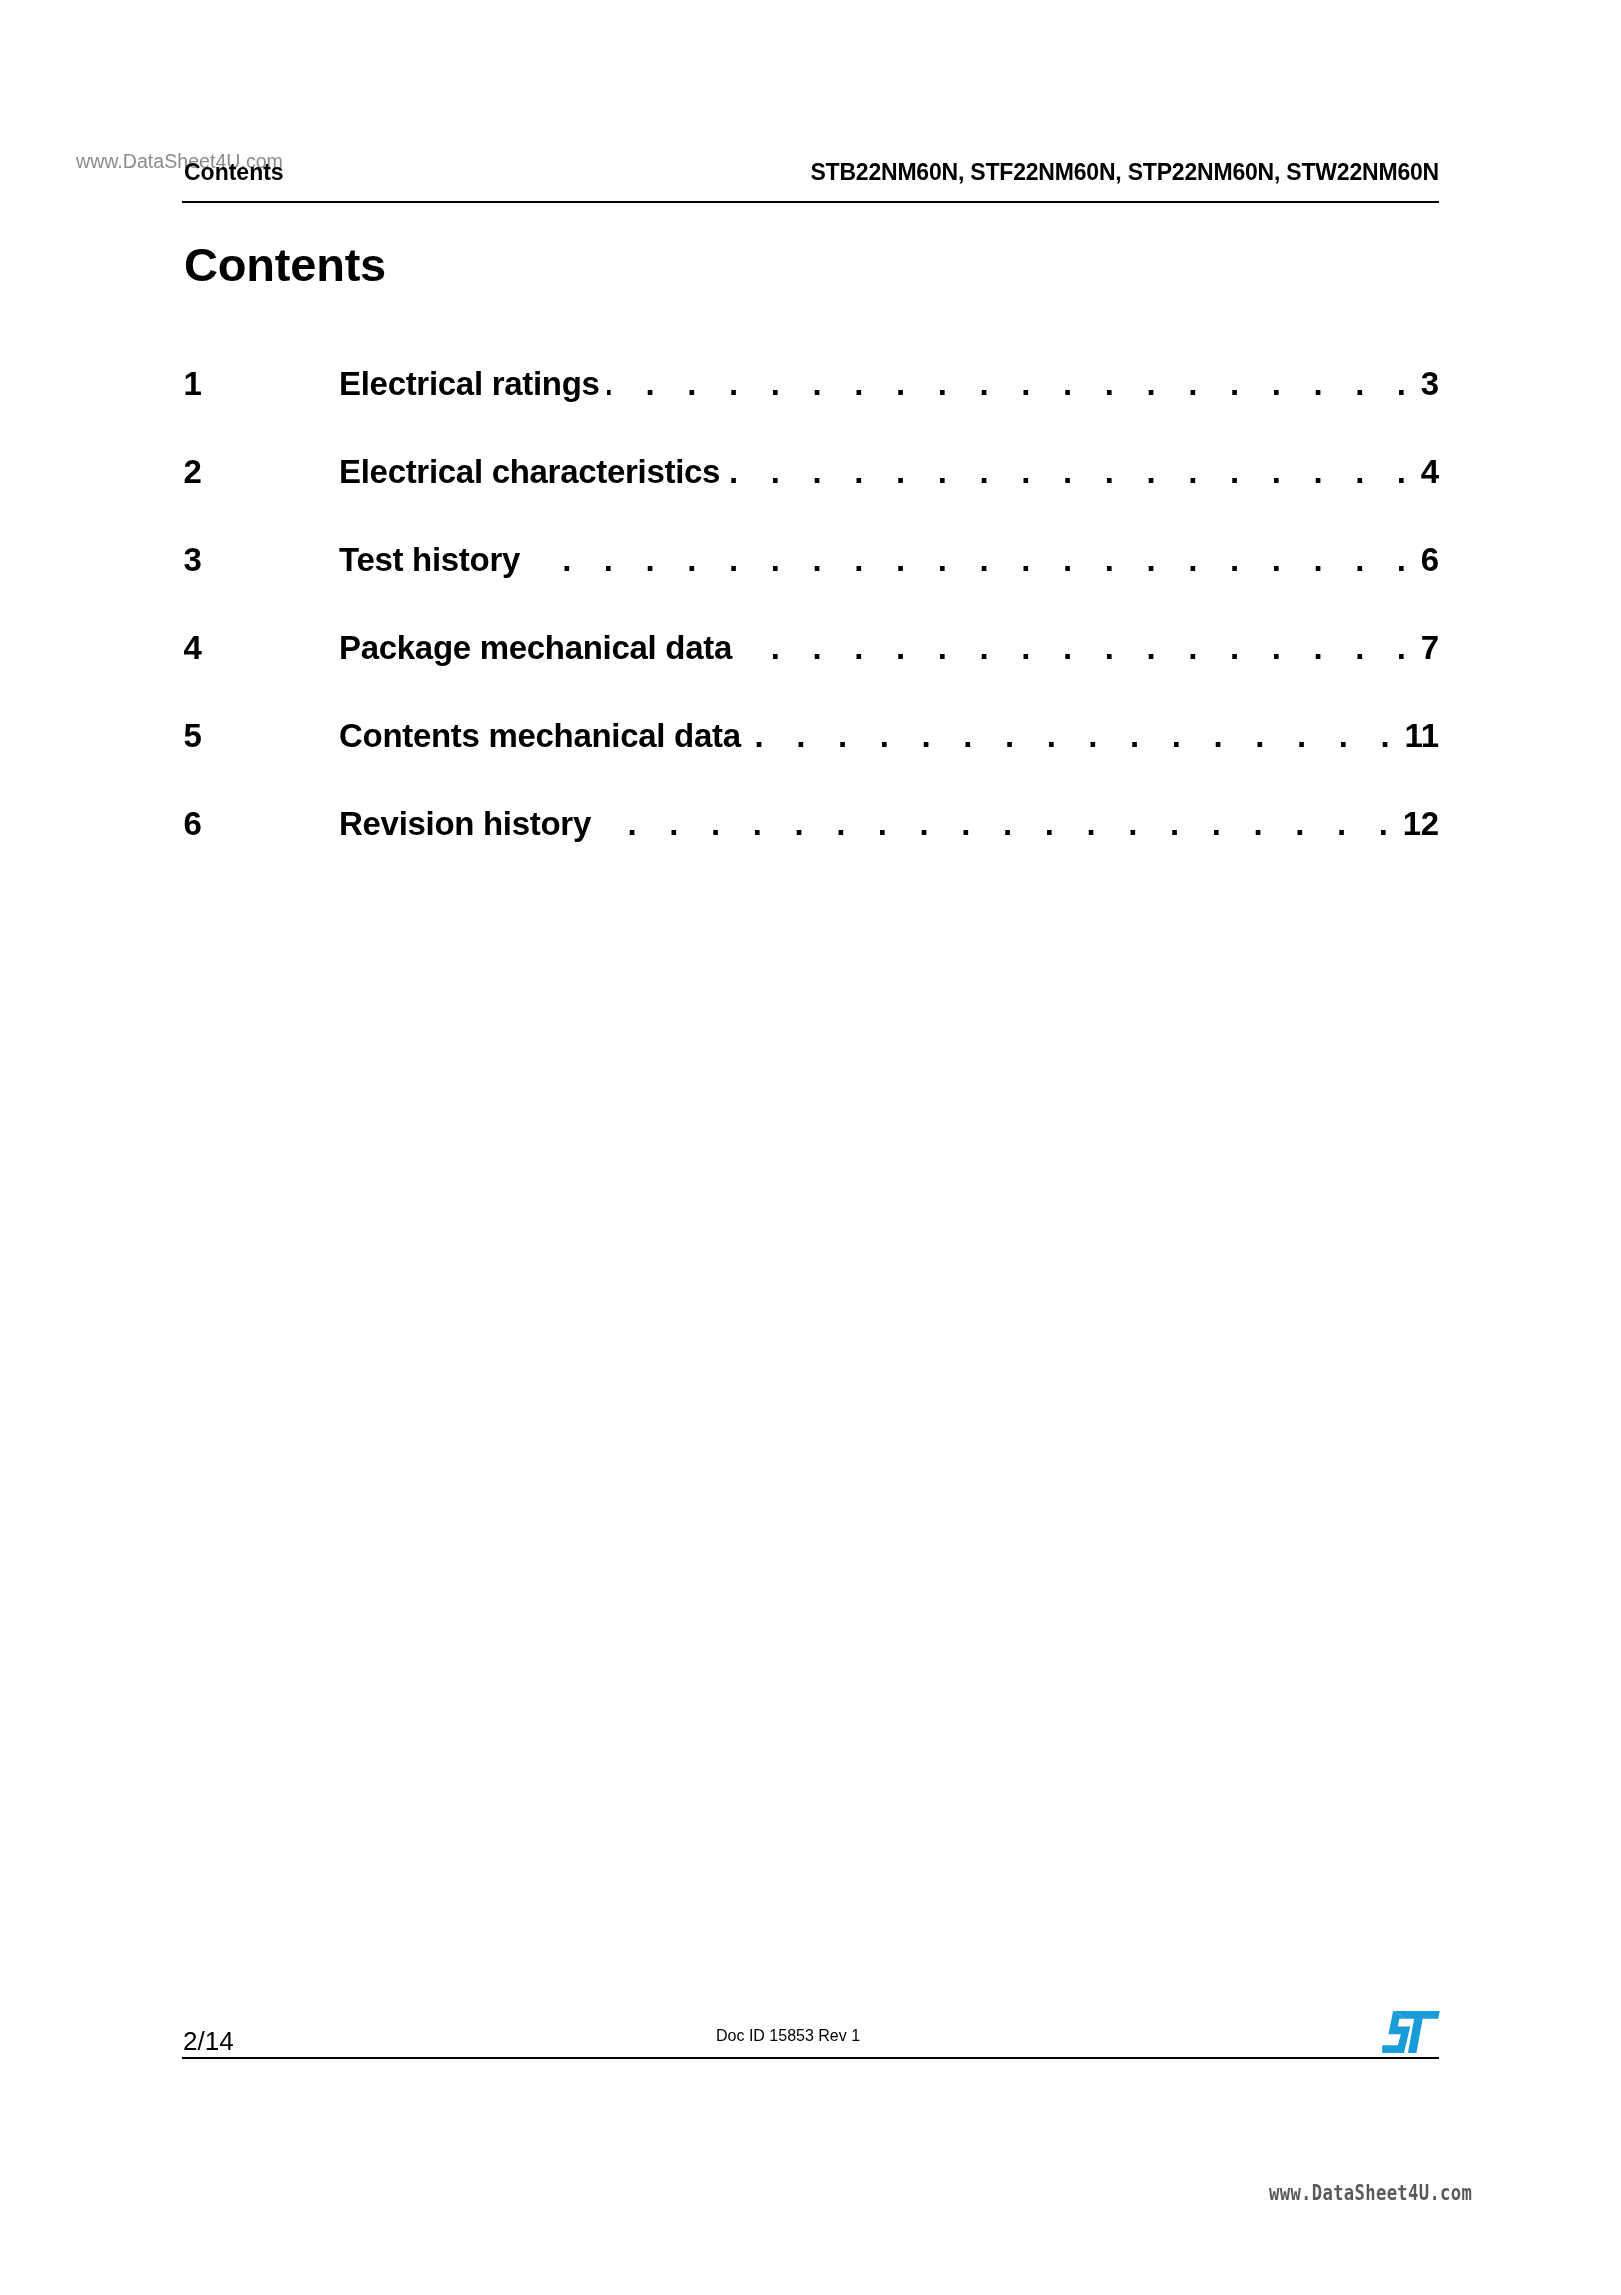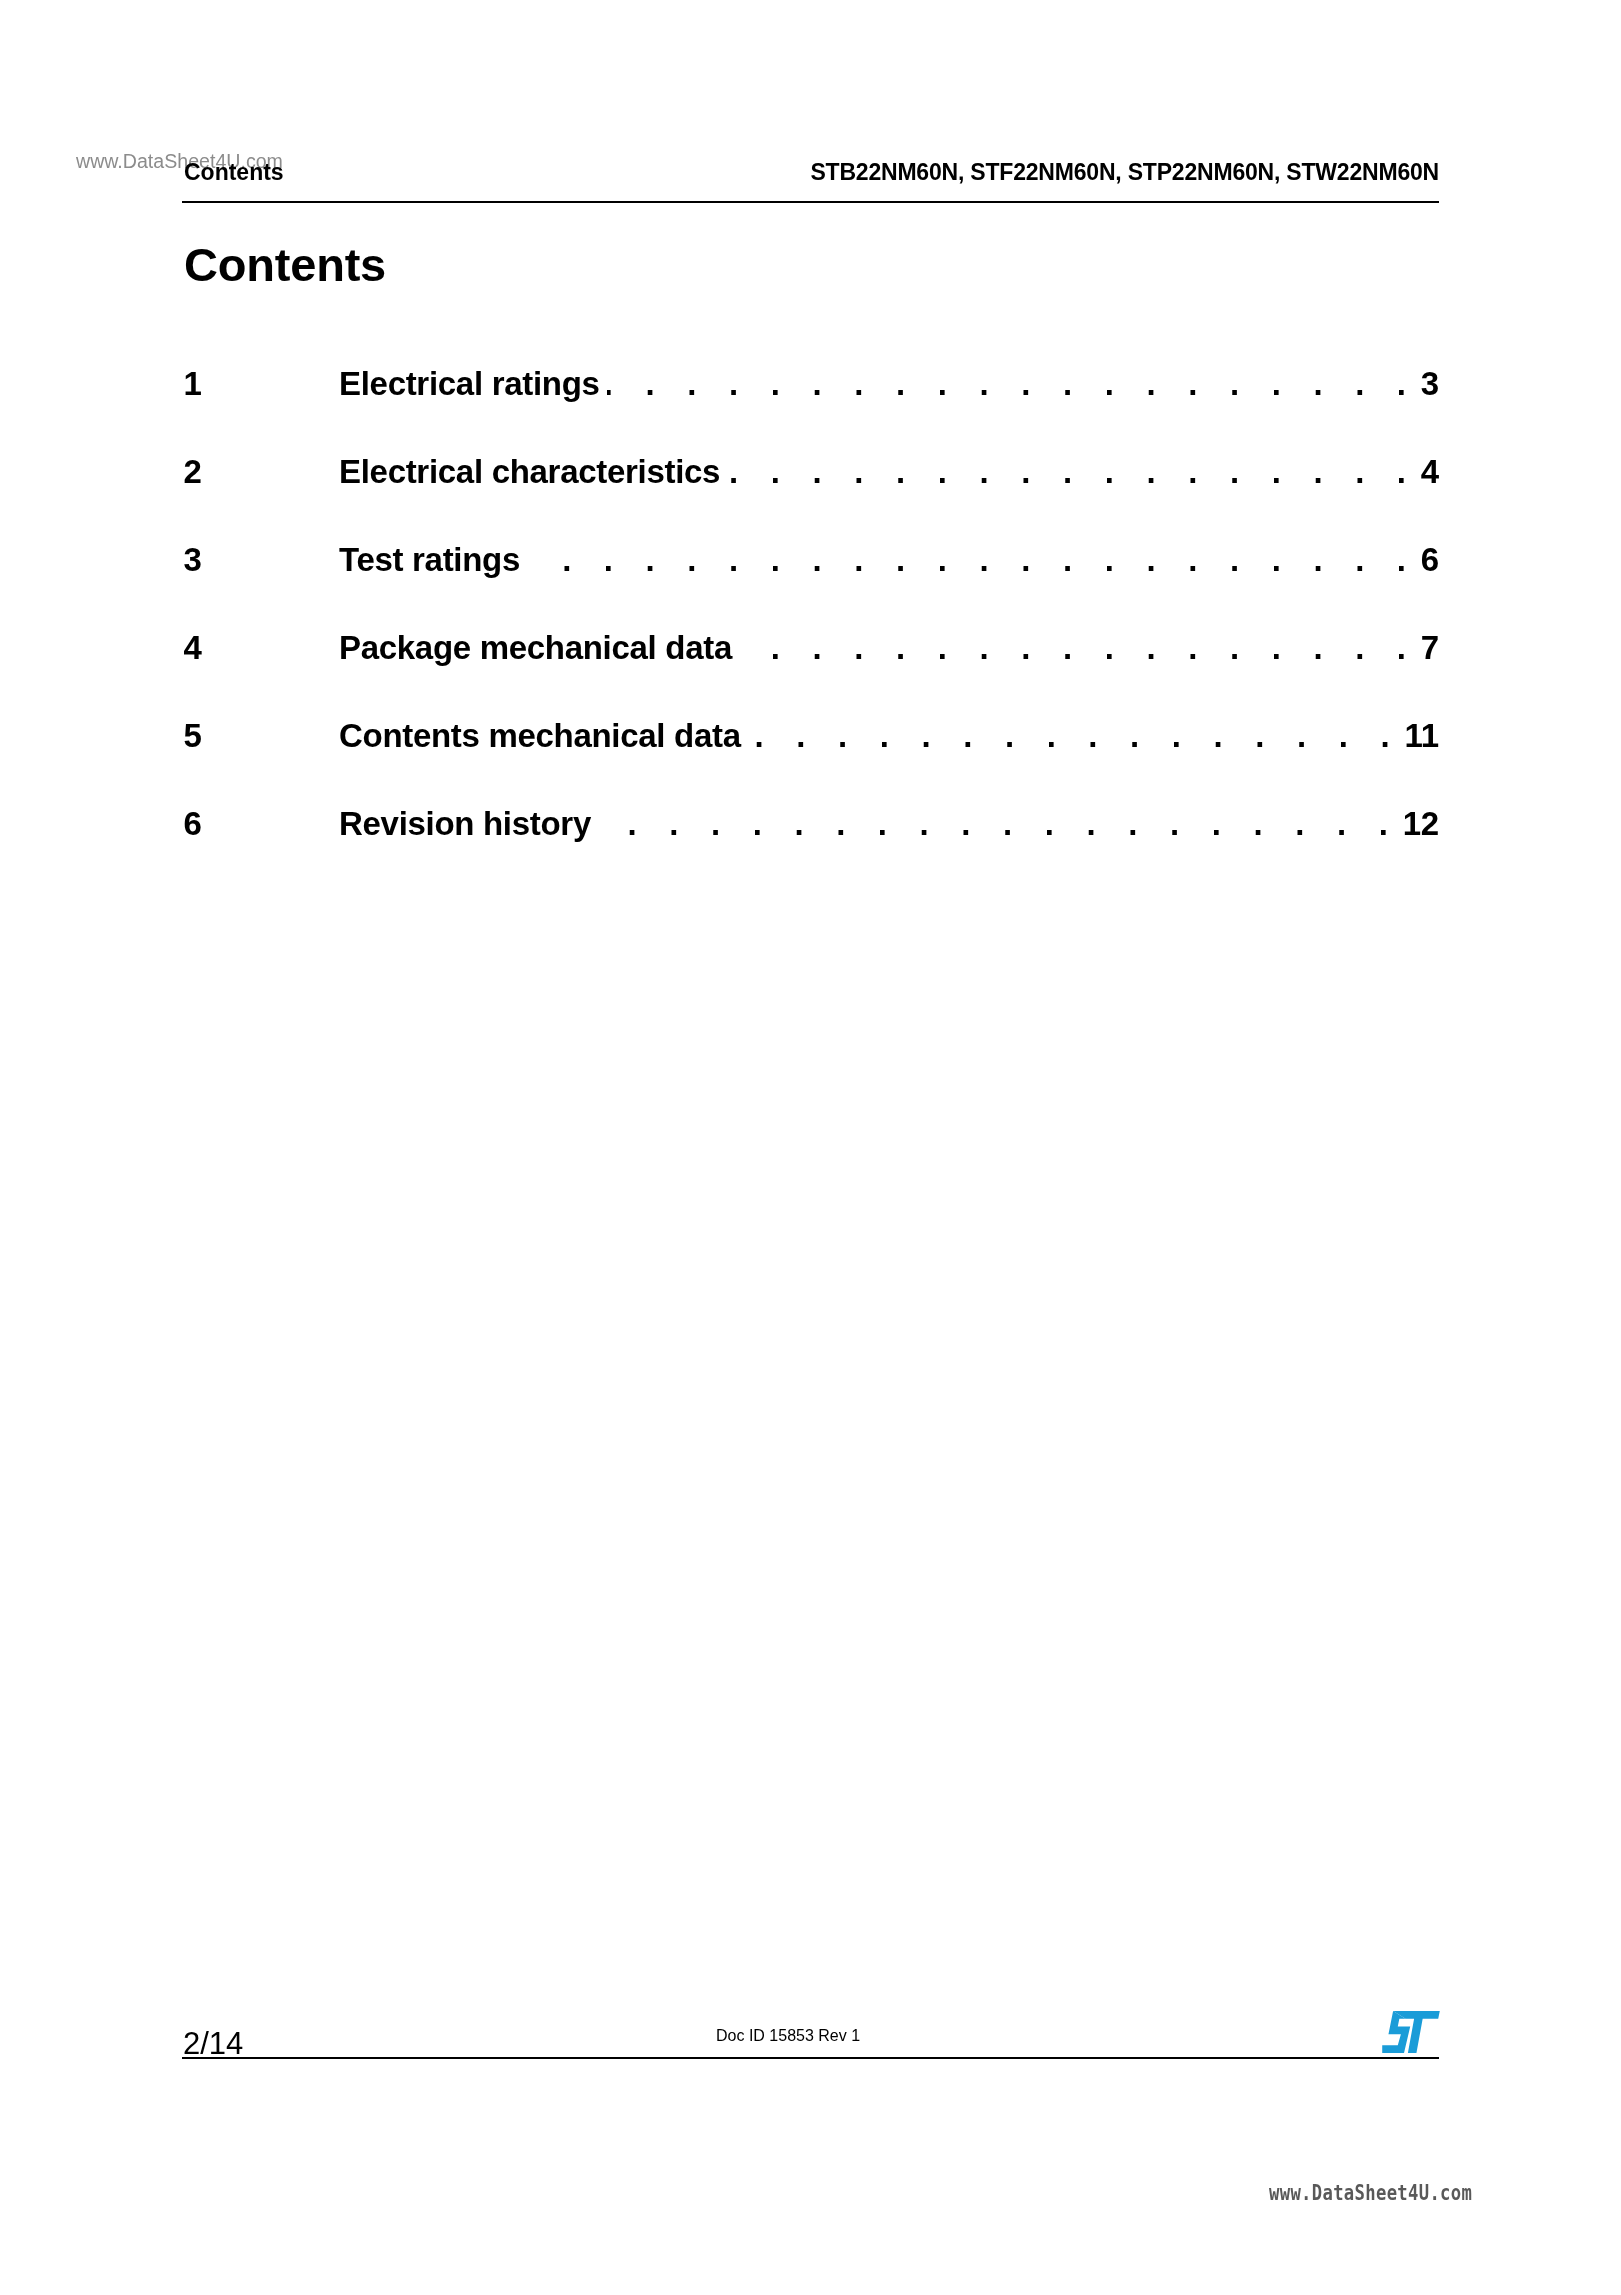--- a/index.html
+++ b/index.html
@@ -15,21 +15,21 @@
   .title { left: 184px; top: 241px; font-size: 47px; font-weight: bold; line-height: 1; letter-spacing: -0.2px; }
 
   .toc { position: absolute; left: 182px; top: 367px; width: 1257px; }
   .toc-row { position: relative; height: 88px; font-size: 33px; font-weight: bold; line-height: 1; }
   .toc-num { position: absolute; left: 1.6px; top: 0; }
   .toc-title-wrap { position: absolute; left: 157px; right: 0; top: 0; display: flex; align-items: flex-start; }
   .toc-title { background: #fff; padding-right: 7.9px; letter-spacing: -0.3px; }
   .toc-leader { flex: 1; overflow: hidden; white-space: nowrap; text-align: right; direction: rtl; letter-spacing: 11.7px; font-weight: bold; }
   .toc-page { padding-left: 3.1px; letter-spacing: -0.2px; }
 
-  .ftr-left { left: 183px; top: 2028px; font-size: 31px; line-height: 1; }
+  .ftr-left { left: 183px; top: 2028px; font-size: 26px; line-height: 1; }
   .ftr-center { left: 716px; top: 2028px; font-size: 16px; line-height: 1; }
   .ftr-rule { left: 182px; top: 2057px; width: 1257px; height: 2.4px; background: #000; }
   .ftr-logo { left: 1382px; top: 2011px; width: 58px; height: 42px; }
 
   .wm-bottom { left: 1269px; top: 2183px; font-size: 21px; font-weight: bold; color: #595959; line-height: 1; letter-spacing: 0.4px;
                font-family: "DejaVu Sans Mono", monospace; transform: scaleX(0.82); transform-origin: left top; }
 </style>
 </head>
 <body>
 
@@ -53,21 +53,21 @@
     <span class="toc-num">2</span>
     <div class="toc-title-wrap">
       <span class="toc-title">Electrical characteristics</span>
       <span class="toc-leader">. . . . . . . . . . . . . . . . . . . . . . . . . . . . . . . . . . . . . . . . . . . . . . . . . . . . . . . . . . . . .</span>
       <span class="toc-page">4</span>
     </div>
   </div>
   <div class="toc-row">
     <span class="toc-num">3</span>
     <div class="toc-title-wrap">
-      <span class="toc-title" style="padding-right:28px">Test ratings</span>
+      <span class="toc-title" style="padding-right:28px">Test history</span>
       <span class="toc-leader">. . . . . . . . . . . . . . . . . . . . . . . . . . . . . . . . . . . . . . . . . . . . . . . . . . . . . . . . . . . . .</span>
       <span class="toc-page">6</span>
     </div>
   </div>
   <div class="toc-row">
     <span class="toc-num">4</span>
     <div class="toc-title-wrap">
       <span class="toc-title">Package mechanical data</span>
       <span class="toc-leader">. . . . . . . . . . . . . . . . . . . . . . . . . . . . . . . . . . . . . . . . . . . . . . . . . . . . . . . . . . . . .</span>
       <span class="toc-page">7</span>

